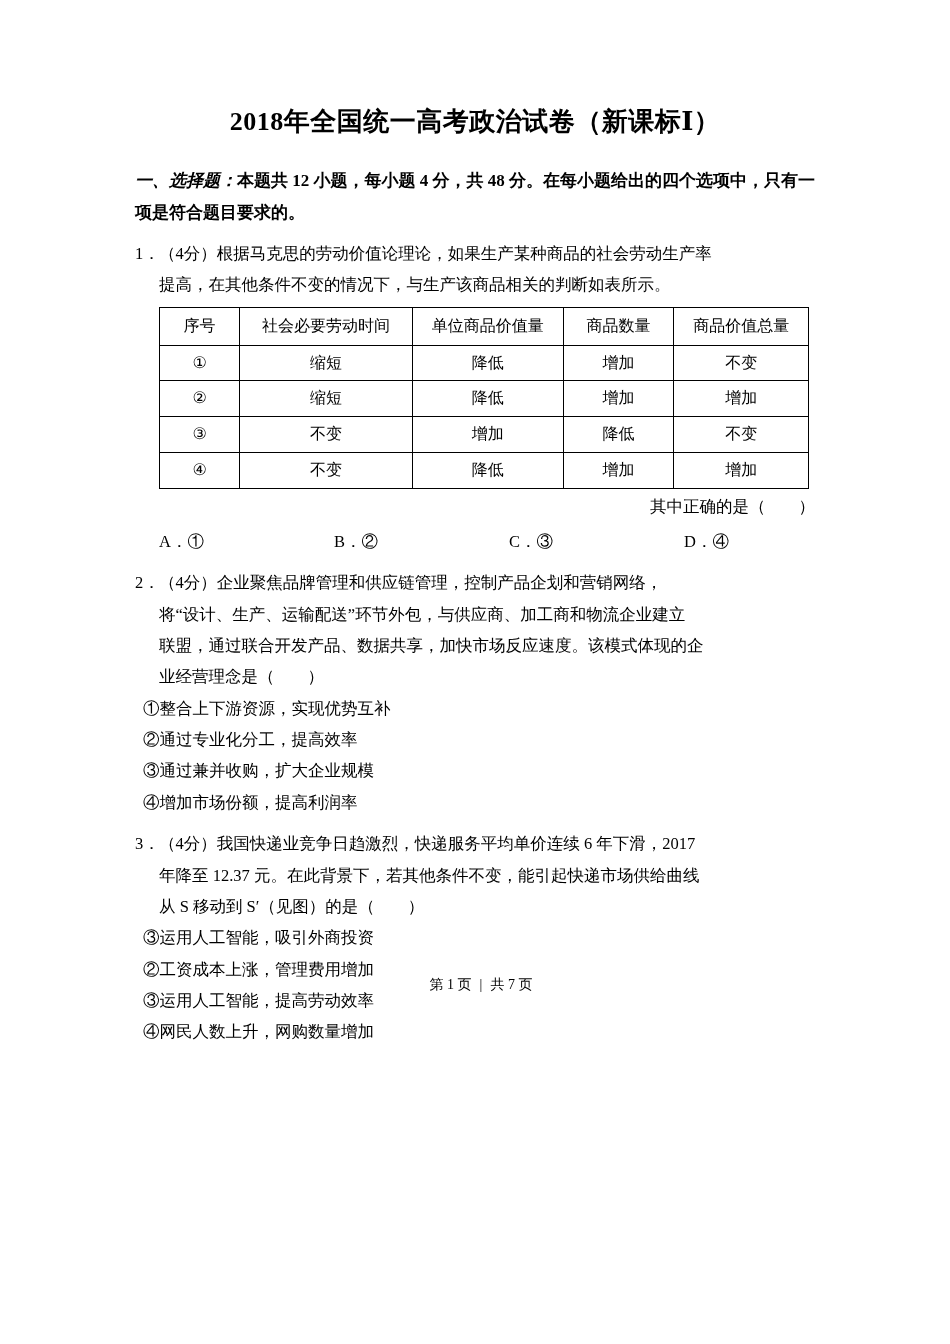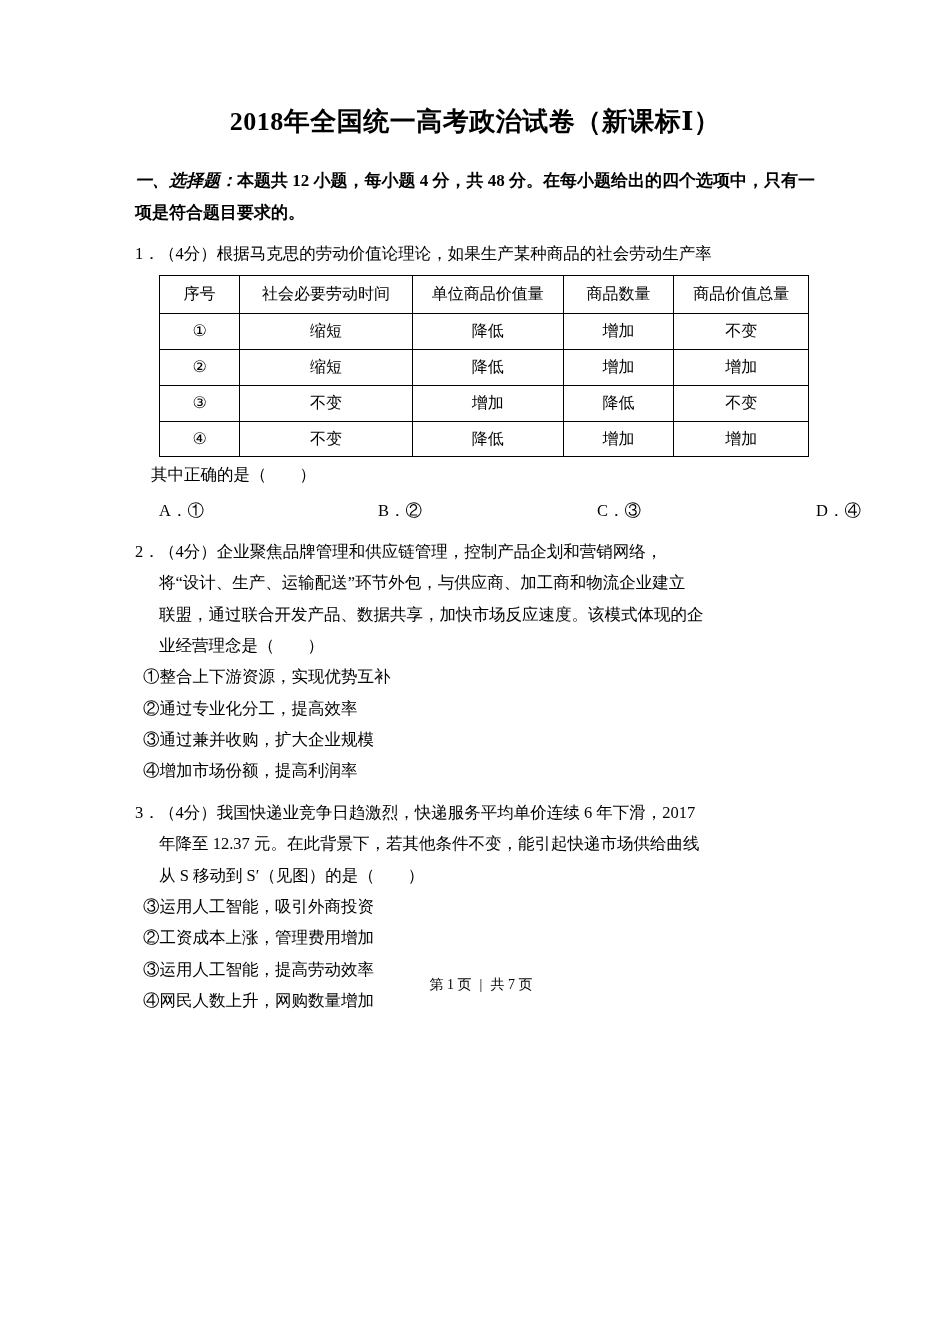--- a/index.html
+++ b/index.html
@@ -67,21 +67,20 @@
   .q-cont {
     margin-left: 24px;
     text-align: justify;
   }
   .opt-row {
     display: flex;
     margin-top: 4px;
     margin-left: 24px;
     font-size: 16.5px;
     line-height: 1.9;
-    gap: 44px;
   }
   .opt-row .opt {
     width: 175px;
     flex: 0 0 175px;
   }
   .sub-item {
     font-size: 16.5px;
     line-height: 1.9;
     margin-left: 8px;
   }
@@ -102,20 +101,21 @@
   }
   .tbl-c0 { width: 78px; }
   .tbl-c1 { width: 175px; }
   .tbl-c2 { width: 152px; }
   .tbl-c3 { width: 110px; }
   .tbl-c4 { width: 135px; }
   .after-table {
     margin-left: 16px;
     font-size: 16.5px;
     line-height: 1.9;
+    text-align: right;
   }
   .footer {
     position: absolute;
     left: 12px;
     right: 0;
     bottom: 74px;
     text-align: center;
     font-size: 14px;
     font-family: "Liberation Serif", serif;
   }
@@ -133,20 +133,21 @@
 
   <div class="section-head">
     <span class="lead">一、选择题：</span><span class="body">本题共 12 小题，每小题 4 分，共 48 分。在每小题给出的四个选项中，只有一项是符合题目要求的。</span>
   </div>
 
   <div class="q-block">
     <div class="q-first-line">
       <span class="q-num">1．</span>
       <span class="q-text">（4分）根据马克思的劳动价值论理论，如果生产某种商品的社会劳动生产率</span>
     </div>
+    <div class="q-cont">提高，在其他条件不变的情况下，与生产该商品相关的判断如表所示。</div>
 
     <table class="qtable">
       <tbody>
           <tr class="head">
         <td class="tbl-c0">序号</td>
         <td class="tbl-c1">社会必要劳动时间</td>
         <td class="tbl-c2">单位商品价值量</td>
         <td class="tbl-c3">商品数量</td>
         <td class="tbl-c4">商品价值总量</td>
       </tr>

